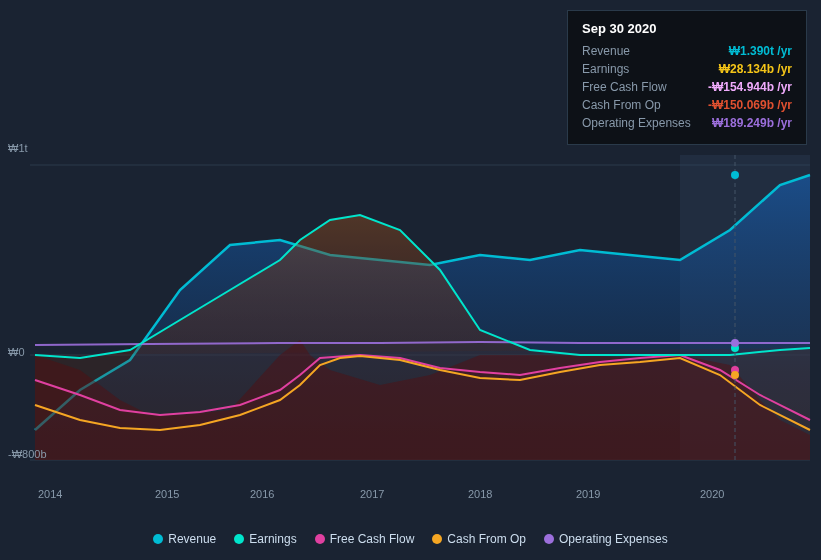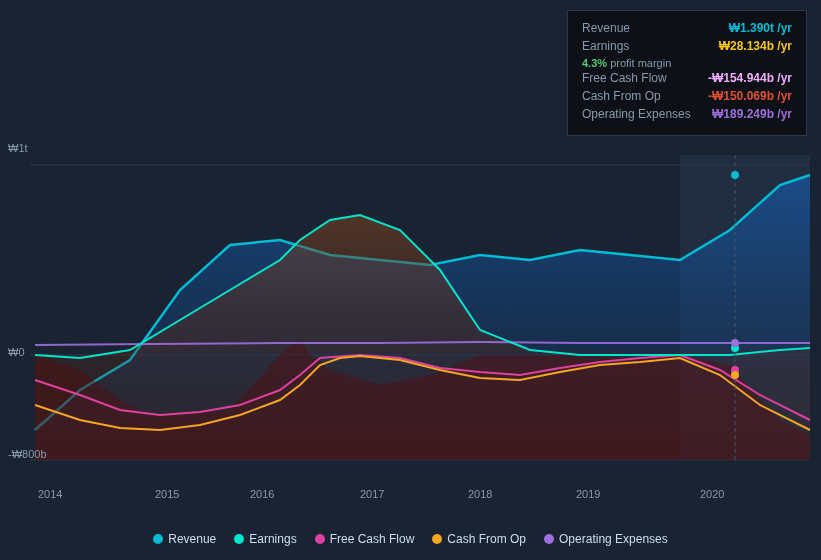--- a/index.html
+++ b/index.html
@@ -192,29 +192,29 @@
 
   <div class="x-label" style="left: 38px;">2014</div>
   <div class="x-label" style="left: 155px;">2015</div>
   <div class="x-label" style="left: 250px;">2016</div>
   <div class="x-label" style="left: 360px;">2017</div>
   <div class="x-label" style="left: 468px;">2018</div>
   <div class="x-label" style="left: 576px;">2019</div>
   <div class="x-label" style="left: 700px;">2020</div>
 
   <div class="tooltip-box">
+    <div class="tooltip-date">Sep 30 2020</div>
     <div class="tooltip-row">
       <span class="tooltip-label">Revenue</span>
       <span class="tooltip-value cyan">₩1.390t /yr</span>
     </div>
     <div class="tooltip-row">
       <span class="tooltip-label">Earnings</span>
       <span class="tooltip-value yellow">₩28.134b /yr</span>
     </div>
-    <div class="profit-margin"><span>4.3%</span> profit margin</div>
     <div class="tooltip-row">
       <span class="tooltip-label">Free Cash Flow</span>
       <span class="tooltip-value red">-₩154.944b /yr</span>
     </div>
     <div class="tooltip-row">
       <span class="tooltip-label">Cash From Op</span>
       <span class="tooltip-value orange-red">-₩150.069b /yr</span>
     </div>
     <div class="tooltip-row">
       <span class="tooltip-label">Operating Expenses</span>

